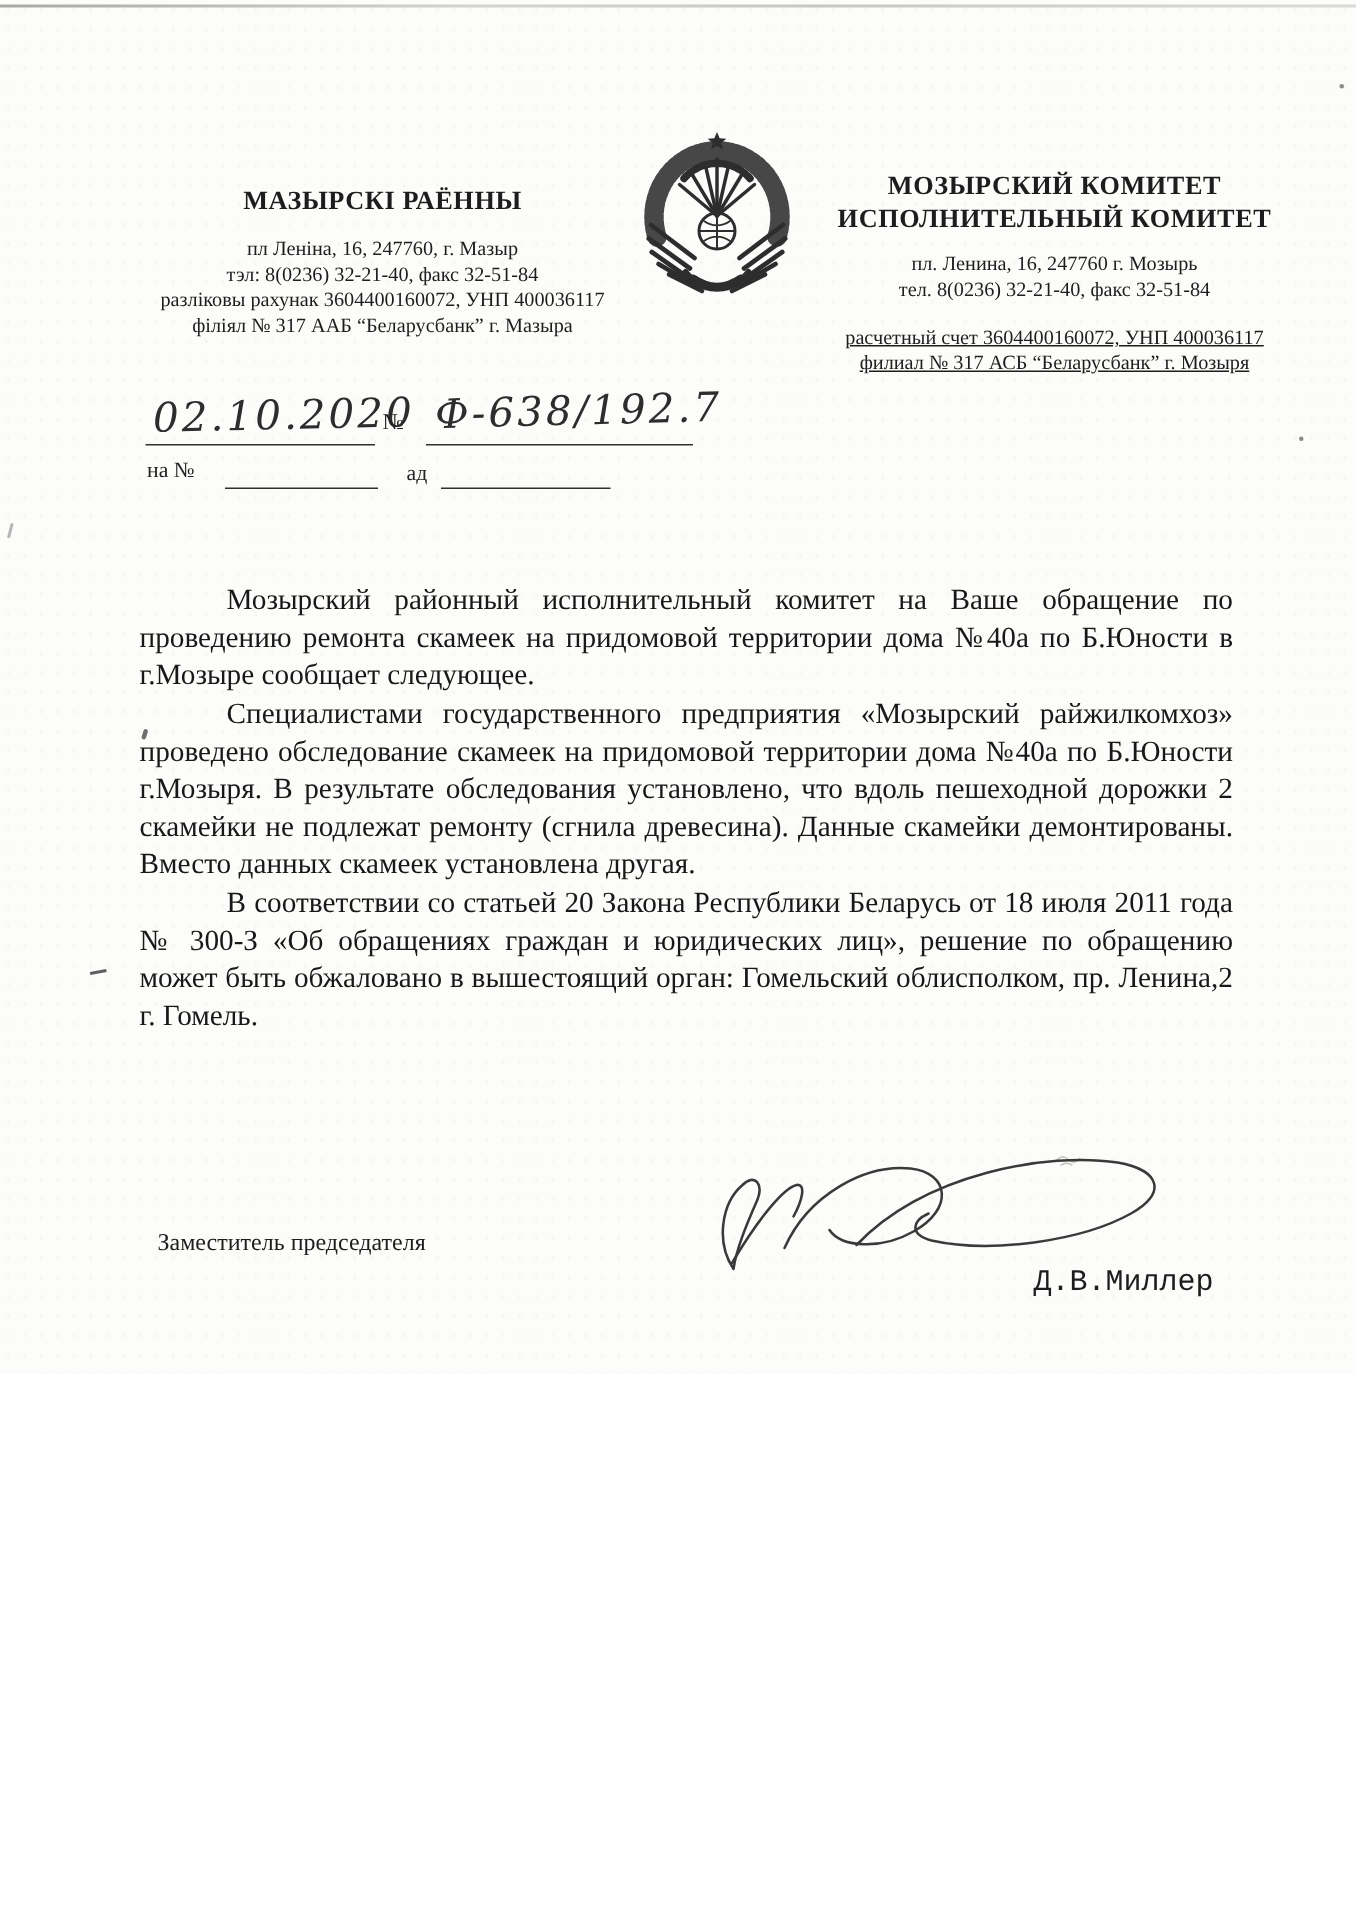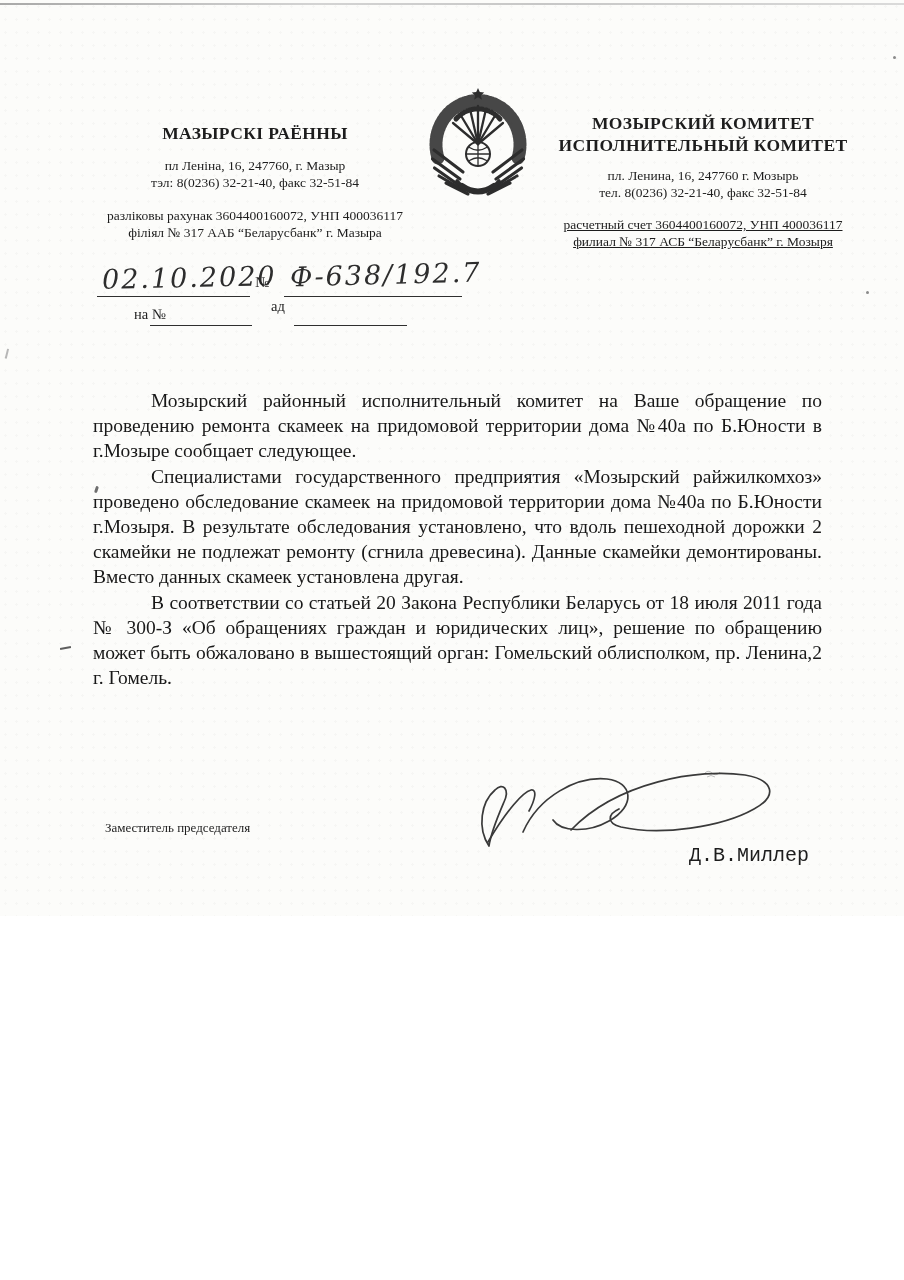--- a/index.html
+++ b/index.html
@@ -21,21 +21,21 @@
     left: 0; top: 3px; width: 904px; height: 2px;
     background: linear-gradient(to right, #8d8d8d, #c6c6c6 35%, #b5b5b5 60%, #cfcfcf);
     opacity: .75;
   }
   .speck { background: #8a8a8a; border-radius: 50%; }
 
   
   .hdr-col { text-align: center; line-height: 21px; }
   .org-title { font-weight: bold; font-size: 17.5px; letter-spacing: .4px; line-height: 22px; }
   .addr { font-size: 13.5px; line-height: 17px; margin-top: 13px; }
-  .bank { font-size: 13.5px; line-height: 17px; margin-top: 16px; }
+  .bank { font-size: 13.5px; line-height: 17px; }
 
   
   .hand {
     font-family: "DejaVu Serif", serif;
     font-style: italic;
     color: #2d2d2d;
     font-size: 27px;
     letter-spacing: 2px;
     white-space: nowrap;
   }
@@ -45,21 +45,21 @@
 
   
   .body-text {
     left: 93px; top: 388px; width: 729px;
     font-size: 19.5px; line-height: 25.2px;
     text-align: justify; color: #181818;
   }
   .body-text p { margin: 0; text-indent: 58px; }
 
   
-  .sig-title { font-size: 13px; }
+  .sig-title { font-size: 16px; }
   .sig-name  { font-size: 20px; }
 
   .footer-note { font-size: 15px; color: #2a2a2a; }
 
   svg { display: block; }
 </style>
 </head>
 <body>
 
 <div class="page">
@@ -134,23 +134,23 @@
   </div>
 
   <div class="abs hand" style="left:102px; top:262px; transform:rotate(-1.2deg);">02.10.2020</div>
   <div class="abs u-line" style="left:97px; top:295px; width:153px;"></div>
 
   <div class="abs ref-label" style="left:255px; top:274px;">№</div>
 
   <div class="abs hand" style="left:290px; top:259px; transform:rotate(-1.5deg);">Ф-638/192.7</div>
   <div class="abs u-line" style="left:284px; top:295px; width:178px;"></div>
 
-  <div class="abs small-label" style="left:98px; top:306px;margin-left:36px;">на №</div>
+  <div class="abs small-label" style="left:98px; top:306px;">на №</div>
   <div class="abs u-line" style="left:150px; top:324px; width:102px;"></div>
-  <div class="abs small-label" style="left:271px; top:298px;">ад</div>
+  <div class="abs small-label" style="left:271px; top:308px;">ад</div>
   <div class="abs u-line" style="left:294px; top:324px; width:113px;"></div>
 
   <div class="abs body-text">
     <p>Мозырский районный исполнительный комитет на Ваше обращение по проведению ремонта скамеек на придомовой территории дома №40а по Б.Юности в г.Мозыре сообщает следующее.</p>
     <p>Специалистами государственного предприятия «Мозырский райжилкомхоз» проведено обследование скамеек на придомовой территории дома №40а по Б.Юности г.Мозыря. В результате обследования установлено, что вдоль пешеходной дорожки 2 скамейки не подлежат ремонту (сгнила древесина). Данные скамейки демонтированы. Вместо данных скамеек установлена другая.</p>
     <p>В соответствии со статьей 20 Закона Республики Беларусь от 18 июля 2011 года № 300-З «Об обращениях граждан и юридических лиц», решение по обращению может быть обжаловано в вышестоящий орган: Гомельский облисполком, пр. Ленина,2 г. Гомель.</p>
   </div>
 
   <div class="abs sig-title" style="left:105px; top:820px;">Заместитель председателя</div>
 

